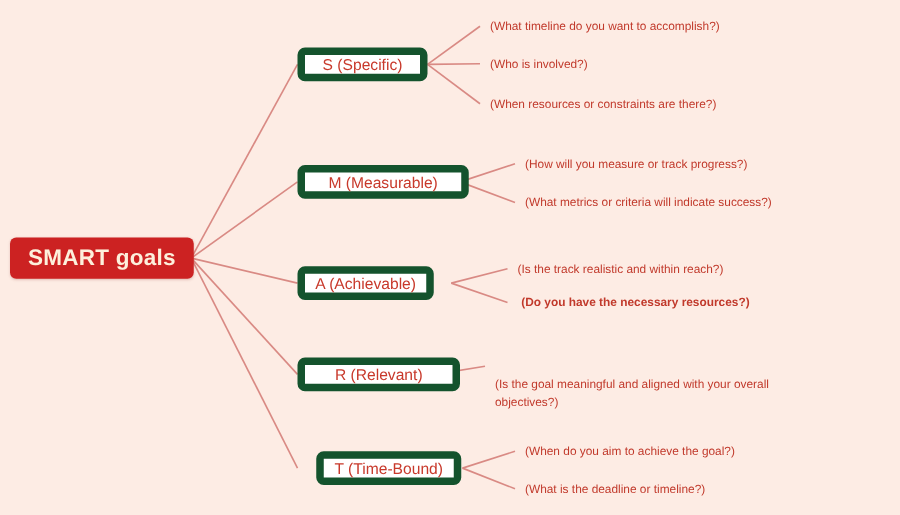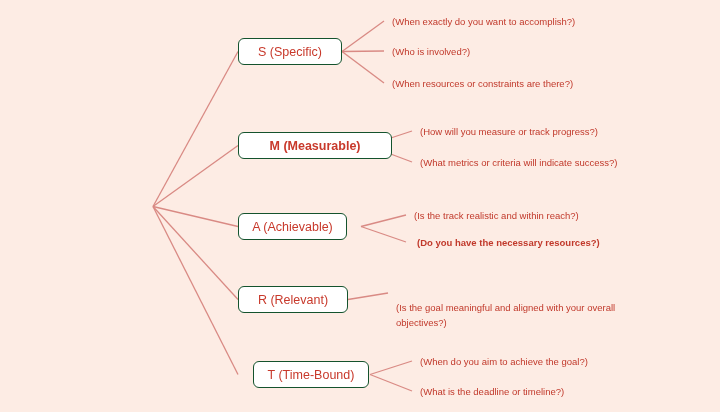--- a/index.html
+++ b/index.html
@@ -42,21 +42,21 @@
     color: #fdf0dc;
     font-size: 18px;
     font-weight: bold;
     letter-spacing: 0.2px;
     white-space: nowrap;
   }
   .branch-node {
     position: absolute;
     height: 27px;
     background: #ffffff;
-    border: 1px solid #14532d;
+    border: 6px solid #14532d;
     border-radius: 6px;
     display: flex;
     align-items: center;
     justify-content: center;
     box-sizing: border-box;
     padding: 0 9px;
   }
   .branch-label {
     color: #c8392b;
     font-size: 12.5px;
@@ -86,40 +86,43 @@
       <line x1="153" y1="206.5" x2="238" y2="226.5" stroke="#d98a84" stroke-width="1.3"></line>
       <line x1="361" y1="226.5" x2="406" y2="215" stroke="#d98a84" stroke-width="1.3"></line>
       <line x1="361" y1="226.5" x2="406" y2="242" stroke="#d98a84" stroke-width="1.3"></line>
       <line x1="153" y1="206.5" x2="238" y2="299.5" stroke="#d98a84" stroke-width="1.3"></line>
       <line x1="348" y1="299.5" x2="388" y2="293" stroke="#d98a84" stroke-width="1.3"></line>
       <line x1="153" y1="206.5" x2="238" y2="374.5" stroke="#d98a84" stroke-width="1.3"></line>
       <line x1="370" y1="374.5" x2="412" y2="361" stroke="#d98a84" stroke-width="1.3"></line>
       <line x1="370" y1="374.5" x2="412" y2="391" stroke="#d98a84" stroke-width="1.3"></line>
     </svg>
 
+  <div class="root-node">
+    <span class="root-label">SMART goals</span>
+  </div>
 
   <div id="branch-layer">
       <div class="branch-node" style="left: 238px; top: 38px; width: 104px;">
         <span class="branch-label">S (Specific)</span>
       </div>
-      <div class="branch-node" style="left: 238px; top: 132px; width: 154px; font-weight: bold;">
+      <div class="branch-node" style="left: 238px; top: 132px; width: 137px;">
         <span class="branch-label">M (Measurable)</span>
       </div>
       <div class="branch-node" style="left: 238px; top: 213px; width: 109px;">
         <span class="branch-label">A (Achievable)</span>
       </div>
-      <div class="branch-node" style="left: 238px; top: 286px; width: 110px;">
+      <div class="branch-node" style="left: 238px; top: 286px; width: 130px;">
         <span class="branch-label">R (Relevant)</span>
       </div>
       <div class="branch-node" style="left: 253px; top: 361px; width: 116px;">
         <span class="branch-label">T (Time-Bound)</span>
       </div>
     </div>
   <div id="leaf-layer">
-      <div class="leaf" style="left: 392px; top: 14px;">(When exactly do you want to accomplish?)</div>
+      <div class="leaf" style="left: 392px; top: 14px;">(What timeline do you want to accomplish?)</div>
       <div class="leaf" style="left: 392px; top: 44px;">(Who is involved?)</div>
       <div class="leaf" style="left: 392px; top: 76px;">(When resources or constraints are there?)</div>
       <div class="leaf" style="left: 420px; top: 124px;">(How will you measure or track progress?)</div>
       <div class="leaf" style="left: 420px; top: 155px;">(What metrics or criteria will indicate success?)</div>
       <div class="leaf" style="left: 414px; top: 208px;">(Is the track realistic and within reach?)</div>
       <div class="leaf" style="left: 417px; top: 235px; font-weight: bold;">(Do you have the necessary resources?)</div>
       <div class="leaf" style="left: 396px; top: 286px; margin-top: 14px;">(Is the goal meaningful and aligned with your overall
 objectives?)</div>
       <div class="leaf" style="left: 420px; top: 354px;">(When do you aim to achieve the goal?)</div>
       <div class="leaf" style="left: 420px; top: 384px;">(What is the deadline or timeline?)</div>

